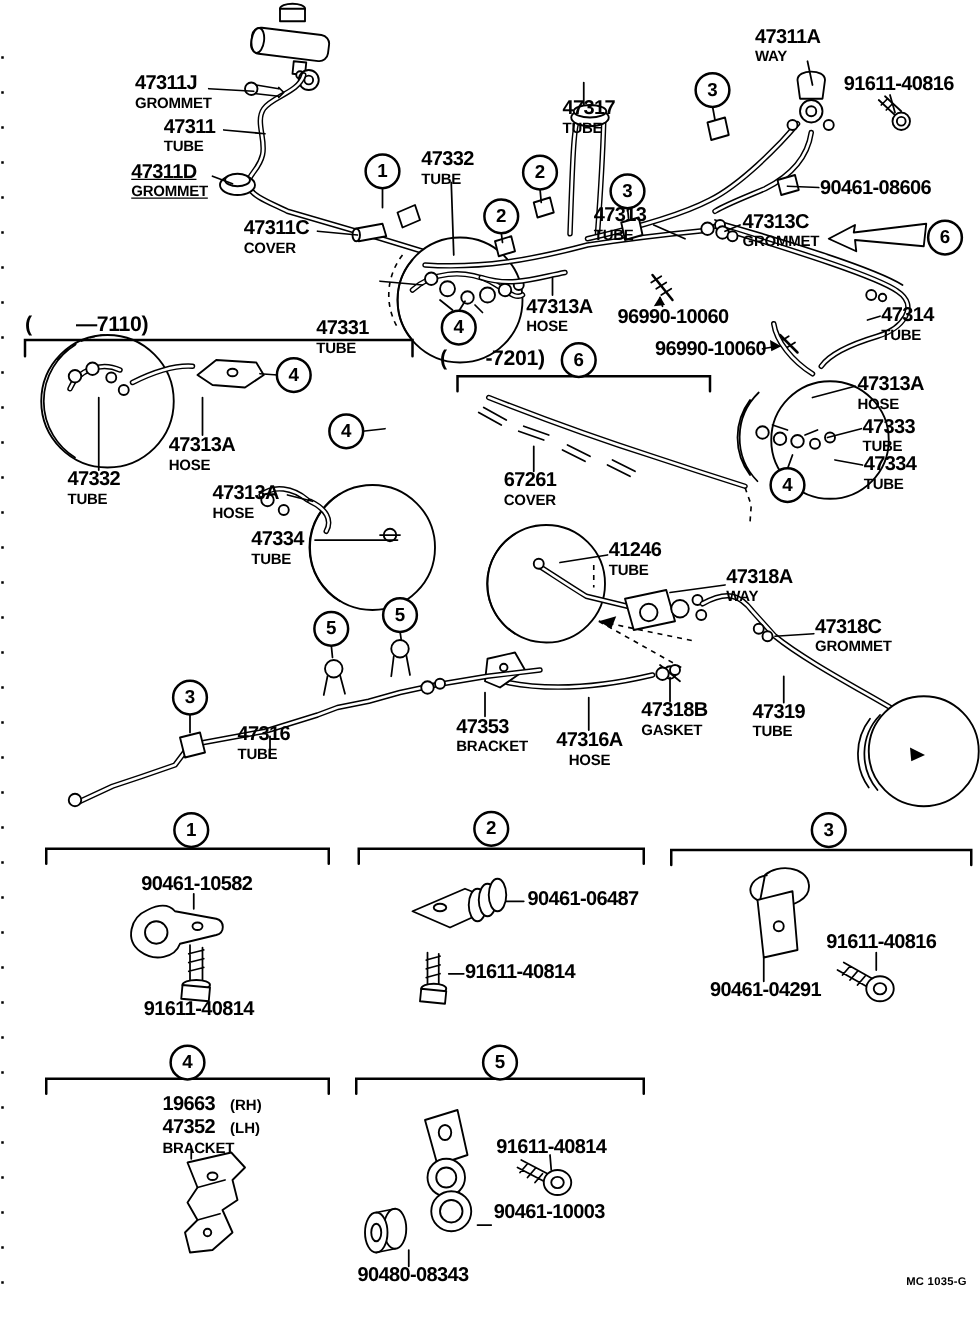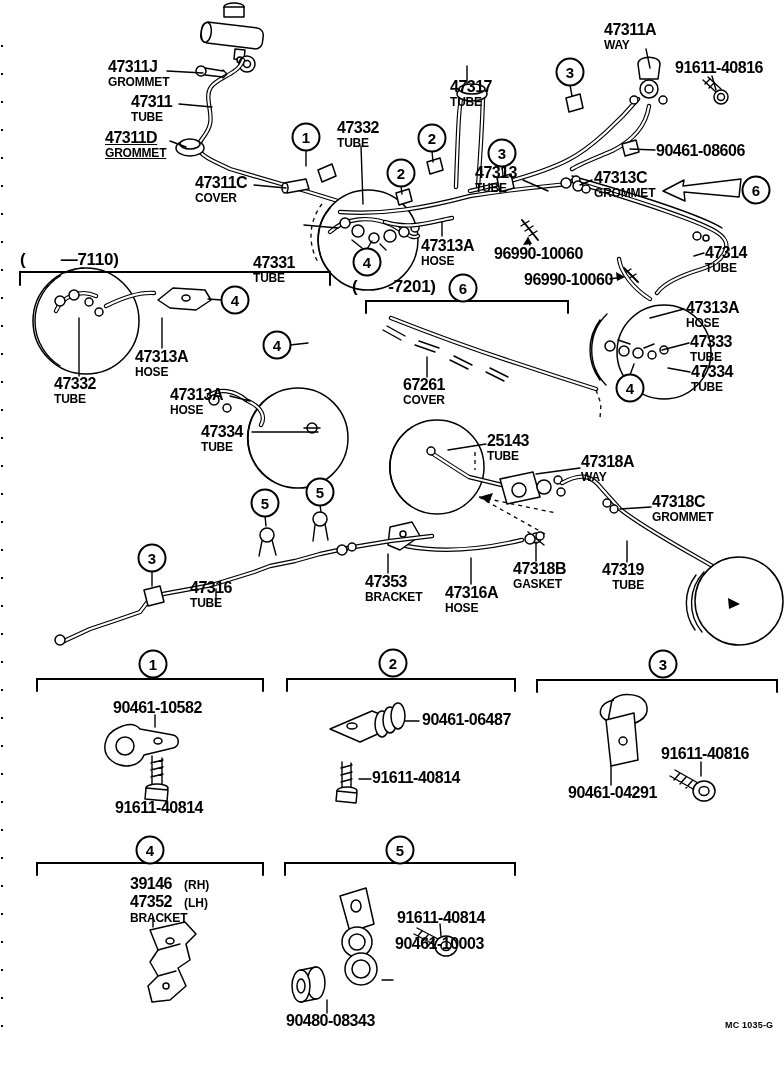--- a/index.html
+++ b/index.html
@@ -419,40 +419,40 @@
       </div>
       <div class="plabel" style="left: 201px; top: 424px;">
         <div class="pnum">47334</div>
         <div class="pdesc">TUBE</div>
       </div>
       <div class="plabel" style="left: 403px; top: 377px;">
         <div class="pnum">67261</div>
         <div class="pdesc">COVER</div>
       </div>
       <div class="plabel" style="left: 487px; top: 433px;">
-        <div class="pnum">25143</div>
+        <div class="pnum">41246</div>
         <div class="pdesc">TUBE</div>
       </div>
       <div class="plabel" style="left: 581px; top: 454px;">
         <div class="pnum">47318A</div>
         <div class="pdesc">WAY</div>
       </div>
       <div class="plabel" style="left: 652px; top: 494px;">
         <div class="pnum">47318C</div>
         <div class="pdesc">GROMMET</div>
       </div>
       <div class="plabel" style="left: 513px; top: 561px;">
         <div class="pnum">47318B</div>
         <div class="pdesc">GASKET</div>
       </div>
-      <div class="plabel" style="left: 602px; top: 562px; text-align: right;">
+      <div class="plabel" style="left: 602px; top: 562px;">
         <div class="pnum">47319</div>
         <div class="pdesc">TUBE</div>
       </div>
-      <div class="plabel" style="left: 445px; top: 585px;">
+      <div class="plabel" style="left: 445px; top: 585px; text-align: center;">
         <div class="pnum">47316A</div>
         <div class="pdesc">HOSE</div>
       </div>
       <div class="plabel" style="left: 365px; top: 574px;">
         <div class="pnum">47353</div>
         <div class="pdesc">BRACKET</div>
       </div>
       <div class="plabel" style="left: 190px; top: 580px;">
         <div class="pnum">47316</div>
         <div class="pdesc">TUBE</div>
@@ -470,33 +470,33 @@
         <div class="pnum">91611-40814</div>
       </div>
       <div class="plabel" style="left: 661px; top: 746px;">
         <div class="pnum">91611-40816</div>
       </div>
       <div class="plabel" style="left: 568px; top: 785px;">
         <div class="pnum">90461-04291</div>
       </div>
       <div class="plabel" style="left: 130px; top: 876px;">
         <div class="prow">
-          <span class="pnum">39146</span>
+          <span class="pnum">19663</span>
           <span class="pside">(RH)</span>
         </div>
         <div class="prow">
           <span class="pnum">47352</span>
           <span class="pside">(LH)</span>
         </div>
         <div class="pdesc">BRACKET</div>
       </div>
       <div class="plabel" style="left: 397px; top: 910px;">
         <div class="pnum">91611-40814</div>
       </div>
-      <div class="plabel" style="left: 395px; top: 936px;">
+      <div class="plabel" style="left: 395px; top: 962px;">
         <div class="pnum">90461-10003</div>
       </div>
       <div class="plabel" style="left: 286px; top: 1013px;">
         <div class="pnum">90480-08343</div>
       </div>
     </div>
 <div id="callouts">
       <div class="callout" style="left: 306px; top: 137px;">1</div>
       <div class="callout" style="left: 432px; top: 138px;">2</div>
       <div class="callout" style="left: 401px; top: 173px;">2</div>

